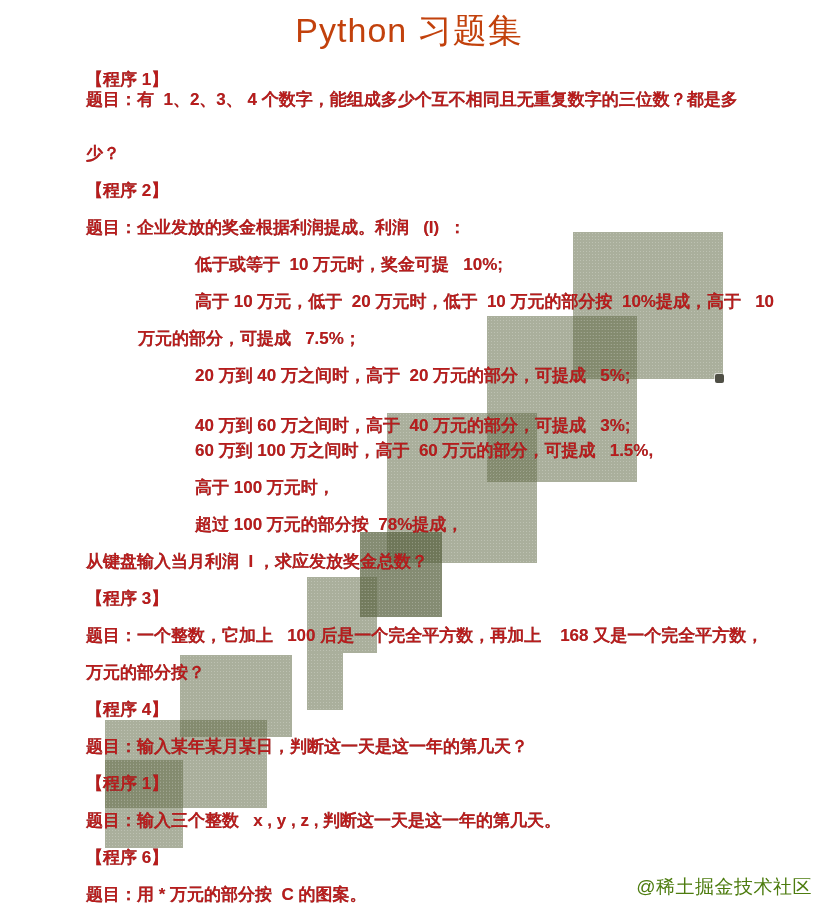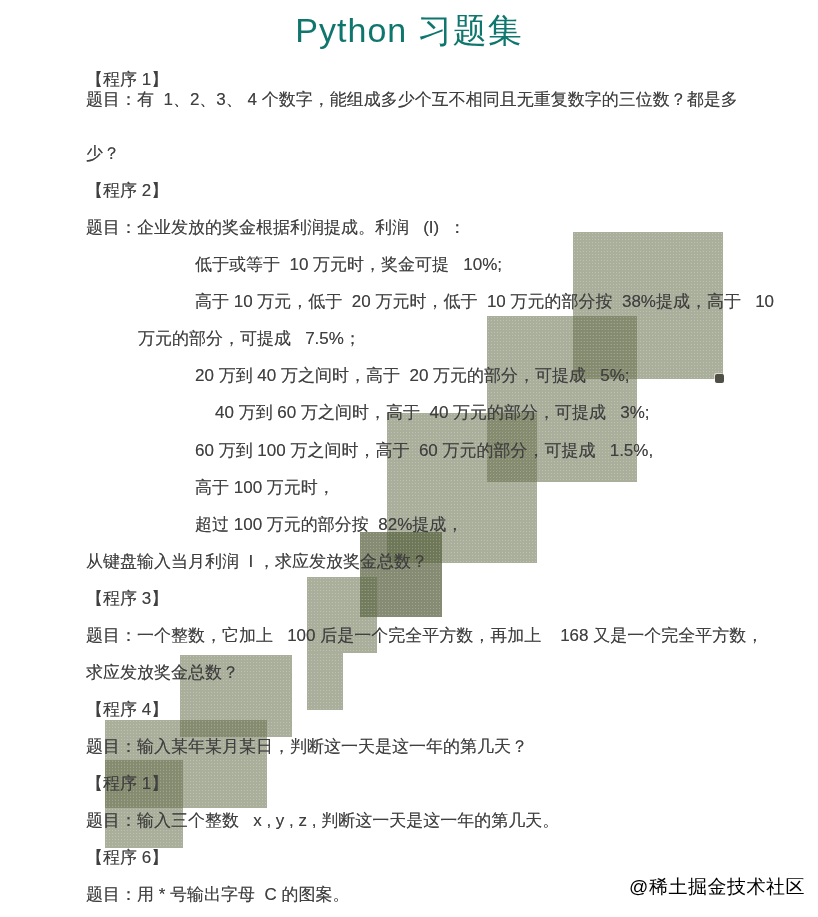--- a/index.html
+++ b/index.html
@@ -12,29 +12,29 @@
     font-family:"Liberation Sans","DejaVu Sans",sans-serif;
     color:#333333;
   }
   .doc-title{
     position:absolute;
     top:8px;left:0;width:818px;
     text-align:center;
     font-size:34px;
     font-weight:500;
     letter-spacing:1px;
-    color:#0f766e;
+    color:#c2410c;
   }
   .text-line{
     position:absolute;
     font-size:17px;
-    font-weight:400;
+    font-weight:700;
     line-height:19px;
     white-space:pre;
-    color:#404040;
+    color:#b91c1c;
     text-shadow:0 0 0.5px rgba(60,60,60,0.55);
     z-index:3;
   }
   .ind-margin{left:86px;}
   .ind-hang{left:138px;}
   .ind-list{left:195px;text-align:center;}
   .stamp{
     position:absolute;
     z-index:2;
     background-color:rgba(100,110,75,0.55);
@@ -46,23 +46,23 @@
     position:absolute;
     z-index:4;
     background:#4f4f45;
     border-radius:2px;
     box-shadow:-1px -1px 0 rgba(255,255,255,0.6);
   }
   .community-watermark{
     position:absolute;
     top:874px;left:622px;
     width:190px;
-    text-align:center;
+    text-align:right;
     font-size:19px;
-    color:#000000;
+    color:#4d7c0f;
     letter-spacing:0.5px;
     z-index:5;
   }
 </style>
 </head>
 <body>
 
 <div id="page">
   <div class="doc-title">Python 习题集</div>
 
@@ -78,35 +78,35 @@
       <div class="stamp" style="left: 105px; top: 760px; width: 78px; height: 88px;"></div>
     </div>
 
   <div id="text-layer">
       <div class="text-line ind-margin" style="top: 70px;">【程序 1】</div>
       <div class="text-line ind-margin" style="top: 90px;">题目：有  1、2、3、 4 个数字，能组成多少个互不相同且无重复数字的三位数？都是多</div>
       <div class="text-line ind-margin" style="top: 144px;">少？</div>
       <div class="text-line ind-margin" style="top: 181px;">【程序 2】</div>
       <div class="text-line ind-margin" style="top: 218px;">题目：企业发放的奖金根据利润提成。利润   (I)  ：</div>
       <div class="text-line ind-list" style="top: 255px;">低于或等于  10 万元时，奖金可提   10%;</div>
-      <div class="text-line ind-list" style="top: 292px;">高于 10 万元，低于  20 万元时，低于  10 万元的部分按  38%提成，高于   10</div>
+      <div class="text-line ind-list" style="top: 292px;">高于 10 万元，低于  20 万元时，低于  10 万元的部分按  10%提成，高于   10</div>
       <div class="text-line ind-hang" style="top: 329px;">万元的部分，可提成   7.5%；</div>
       <div class="text-line ind-list" style="top: 366px;">20 万到 40 万之间时，高于  20 万元的部分，可提成   5%;</div>
-      <div class="text-line ind-list" style="top: 403px; margin-left: 20px;">40 万到 60 万之间时，高于  40 万元的部分，可提成   3%;</div>
+      <div class="text-line ind-list" style="top: 416px;">40 万到 60 万之间时，高于  40 万元的部分，可提成   3%;</div>
       <div class="text-line ind-list" style="top: 441px;">60 万到 100 万之间时，高于  60 万元的部分，可提成   1.5%,</div>
       <div class="text-line ind-list" style="top: 478px;">高于 100 万元时，</div>
-      <div class="text-line ind-list" style="top: 515px;">超过 100 万元的部分按  82%提成，</div>
+      <div class="text-line ind-list" style="top: 515px;">超过 100 万元的部分按  78%提成，</div>
       <div class="text-line ind-margin" style="top: 552px;">从键盘输入当月利润  I ，求应发放奖金总数？</div>
       <div class="text-line ind-margin" style="top: 589px;">【程序 3】</div>
       <div class="text-line ind-margin" style="top: 626px;">题目：一个整数，它加上   100 后是一个完全平方数，再加上    168 又是一个完全平方数，</div>
-      <div class="text-line ind-margin" style="top: 663px;">求应发放奖金总数？</div>
+      <div class="text-line ind-margin" style="top: 663px;">万元的部分按？</div>
       <div class="text-line ind-margin" style="top: 700px;">【程序 4】</div>
       <div class="text-line ind-margin" style="top: 737px;">题目：输入某年某月某日，判断这一天是这一年的第几天？</div>
       <div class="text-line ind-margin" style="top: 774px;">【程序 1】</div>
       <div class="text-line ind-margin" style="top: 811px;">题目：输入三个整数   x , y , z , 判断这一天是这一年的第几天。</div>
       <div class="text-line ind-margin" style="top: 848px;">【程序 6】</div>
-      <div class="text-line ind-margin" style="top: 885px;">题目：用 * 号输出字母  C 的图案。</div>
+      <div class="text-line ind-margin" style="top: 885px;">题目：用 * 万元的部分按  C 的图案。</div>
     </div>
 
   <div class="cursor-mark" id="cursor-mark" style="left: 715px; top: 374px; width: 9px; height: 9px;"></div>
 
   <div class="community-watermark">@稀土掘金技术社区</div>
 </div>
 
 </body></html>

